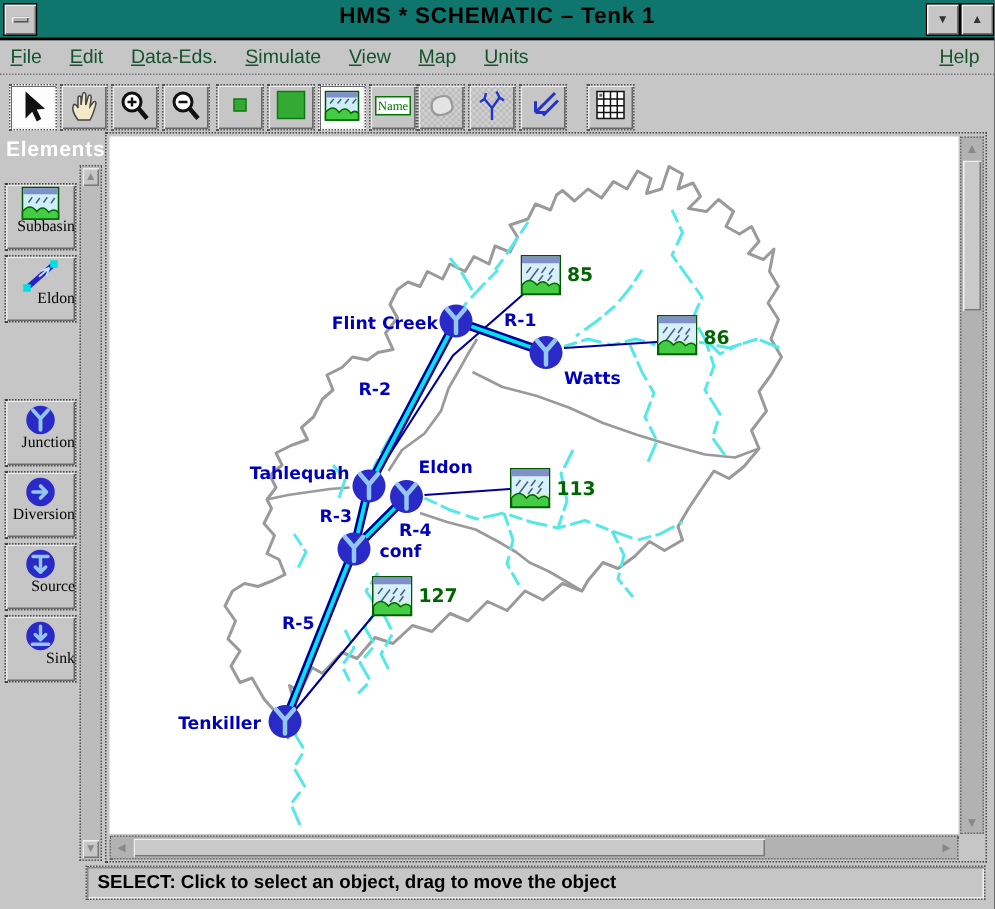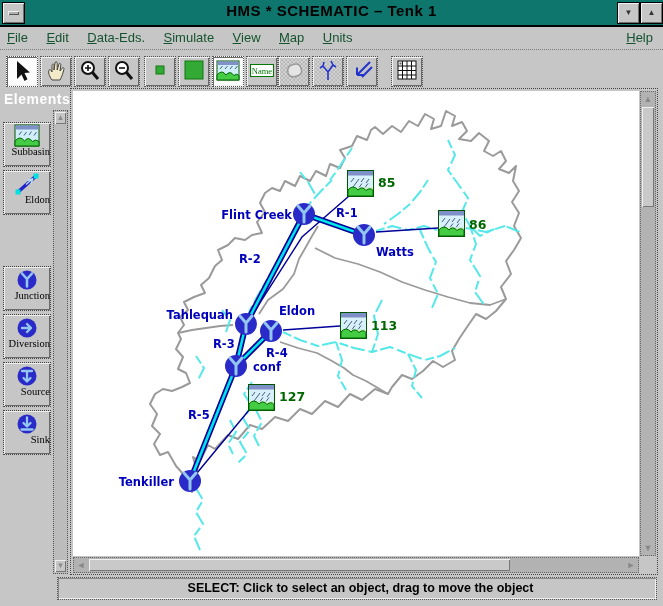--- a/index.html
+++ b/index.html
@@ -38,21 +38,21 @@
   .canvas-frame{position:absolute;left:70px;top:88px;width:588px;height:487px;background:#c6c6c6;border:1px dotted #444;box-sizing:border-box;}
   #map-wrap{position:absolute;left:2px;top:2px;width:566px;height:465px;background:#fff;}
   .vscroll{position:absolute;left:569px;top:2px;width:16px;height:465px;background:#b2b2b2;border:1px dotted #666;box-sizing:border-box;}
   .vthumb{position:absolute;left:1px;top:15px;width:12px;height:100px;background:#c9c9c9;box-shadow:inset 1px 1px 0 #f0f0f0,inset -1px -1px 0 #777;}
   .hscroll{position:absolute;left:2px;top:468px;width:566px;height:16px;background:#b2b2b2;border:1px dotted #666;box-sizing:border-box;}
   .hthumb{position:absolute;left:15px;top:1px;width:421px;height:12px;background:#c9c9c9;box-shadow:inset 1px 1px 0 #f0f0f0,inset -1px -1px 0 #777;}
   .scarr{position:absolute;width:14px;height:14px;font-size:9px;line-height:14px;text-align:center;color:#888;}
   
   .statusbar{position:absolute;left:57px;top:577px;width:600px;height:23px;background:#c6c6c6;border:1px dotted #555;
     box-shadow:inset 1px 1px 0 #8a8a8a,inset -1px -1px 0 #f0f0f0;box-sizing:border-box;
-    font-weight:bold;font-size:12.5px;color:#000;line-height:21px;padding-left:7px;text-align:center;}
+    font-weight:bold;font-size:12.5px;color:#000;line-height:21px;padding-left:7px;}
   
   .map-label{font:bold 11.5px "DejaVu Sans",sans-serif;fill:#0000bb;}
   .sb-label{font:bold 12.5px "DejaVu Sans",sans-serif;fill:#006600;}
 </style>
 </head>
 <body>
 
 <div class="window">
 
   <div class="titlebar">

